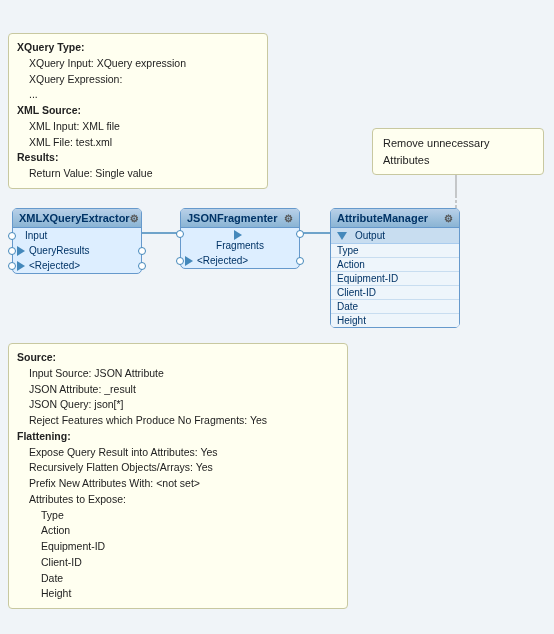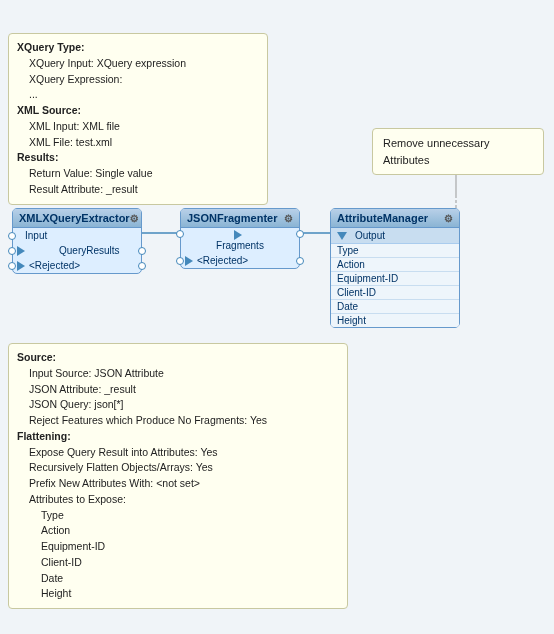--- a/index.html
+++ b/index.html
@@ -214,37 +214,36 @@
   <div class="info-box info-box-top-left">
     <div><span class="info-section-label">XQuery Type:</span></div>
     <div class="info-indent">XQuery Input: XQuery expression</div>
     <div class="info-indent">XQuery Expression:</div>
     <div class="info-indent">...</div>
     <div><span class="info-section-label">XML Source:</span></div>
     <div class="info-indent">XML Input: XML file</div>
     <div class="info-indent">XML File: test.xml</div>
     <div><span class="info-section-label">Results:</span></div>
     <div class="info-indent">Return Value: Single value</div>
-    <div class="info-indent">Result Attribute: _result</div>
   </div>
 
   <div class="tooltip-callout" style="top:128px; left:372px; width:172px;">
     <span>Remove unnecessary Attributes</span>
   </div>
 
   <div class="node node-xquery">
     <div class="node-header">
       <span>XMLXQueryExtractor</span>
       <span class="gear-icon">⚙</span>
     </div>
     <div class="node-port" style="position:relative;">
       <span class="port-dot-left"></span>
       <span style="margin-left:8px;">Input</span>
     </div>
-    <div class="node-port" style="position:relative;gap:30px;">
+    <div class="node-port" style="position:relative;">
       <span class="port-dot-left"></span>
       <span class="port-triangle"></span>
       <span>QueryResults</span>
       <span class="port-dot"></span>
     </div>
     <div class="node-port" style="position:relative;">
       <span class="port-dot-left"></span>
       <span class="port-triangle"></span>
       <span>&lt;Rejected&gt;</span>
       <span class="port-dot"></span>

